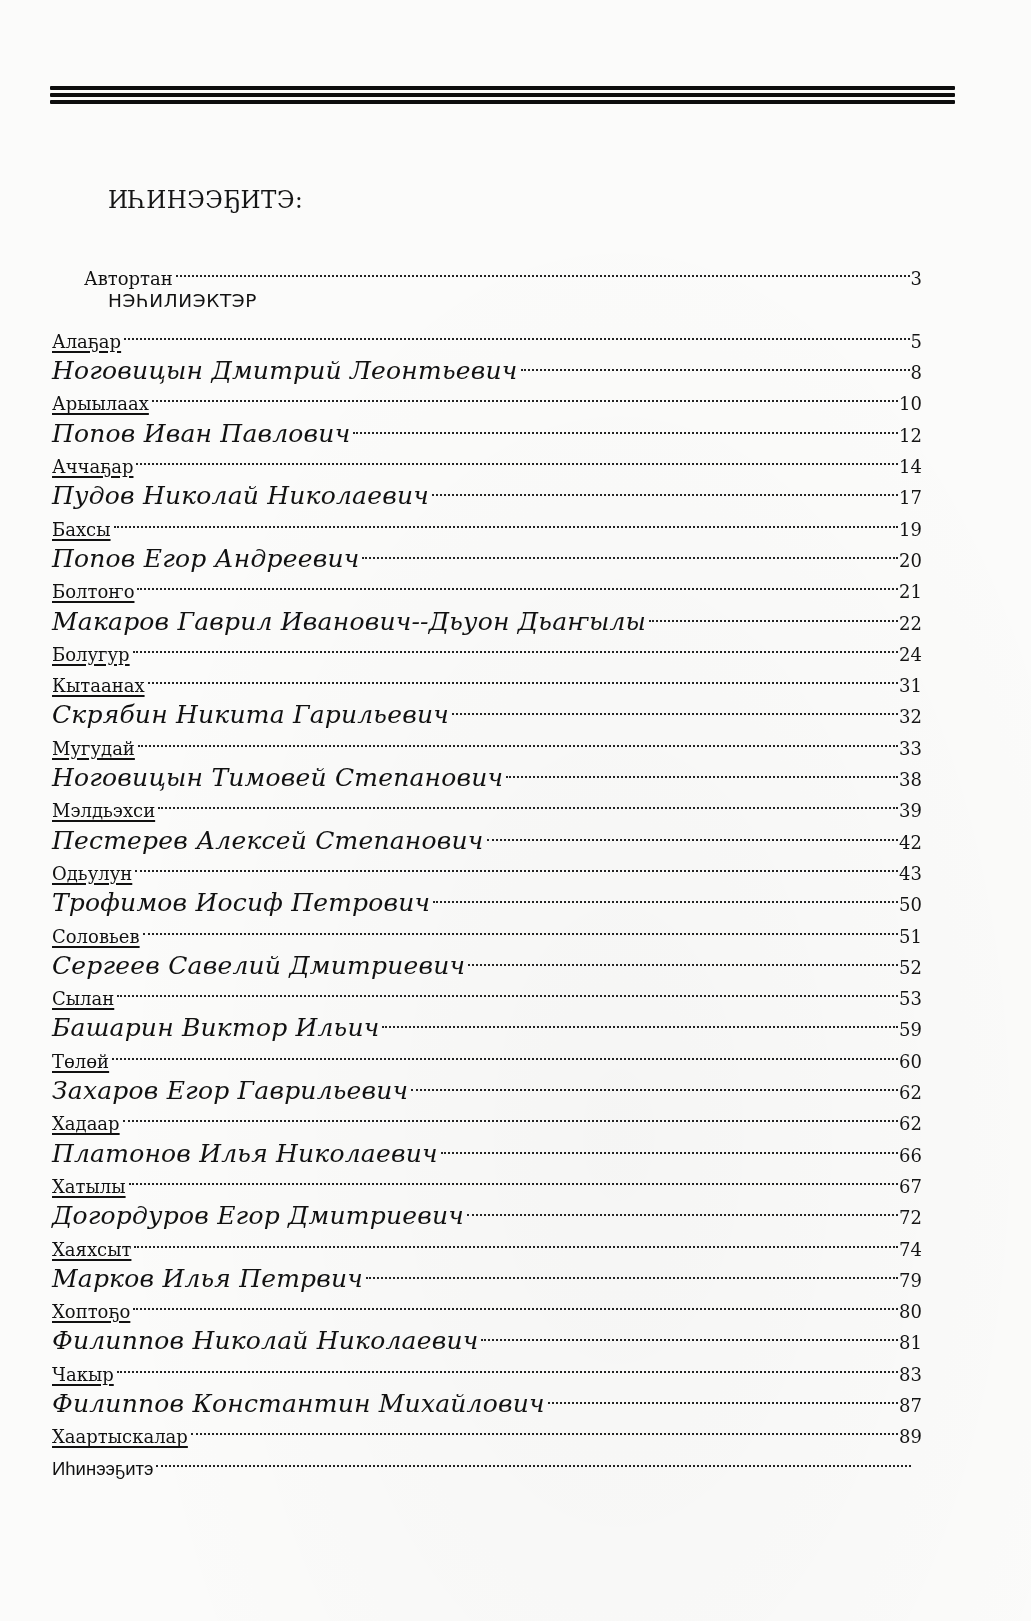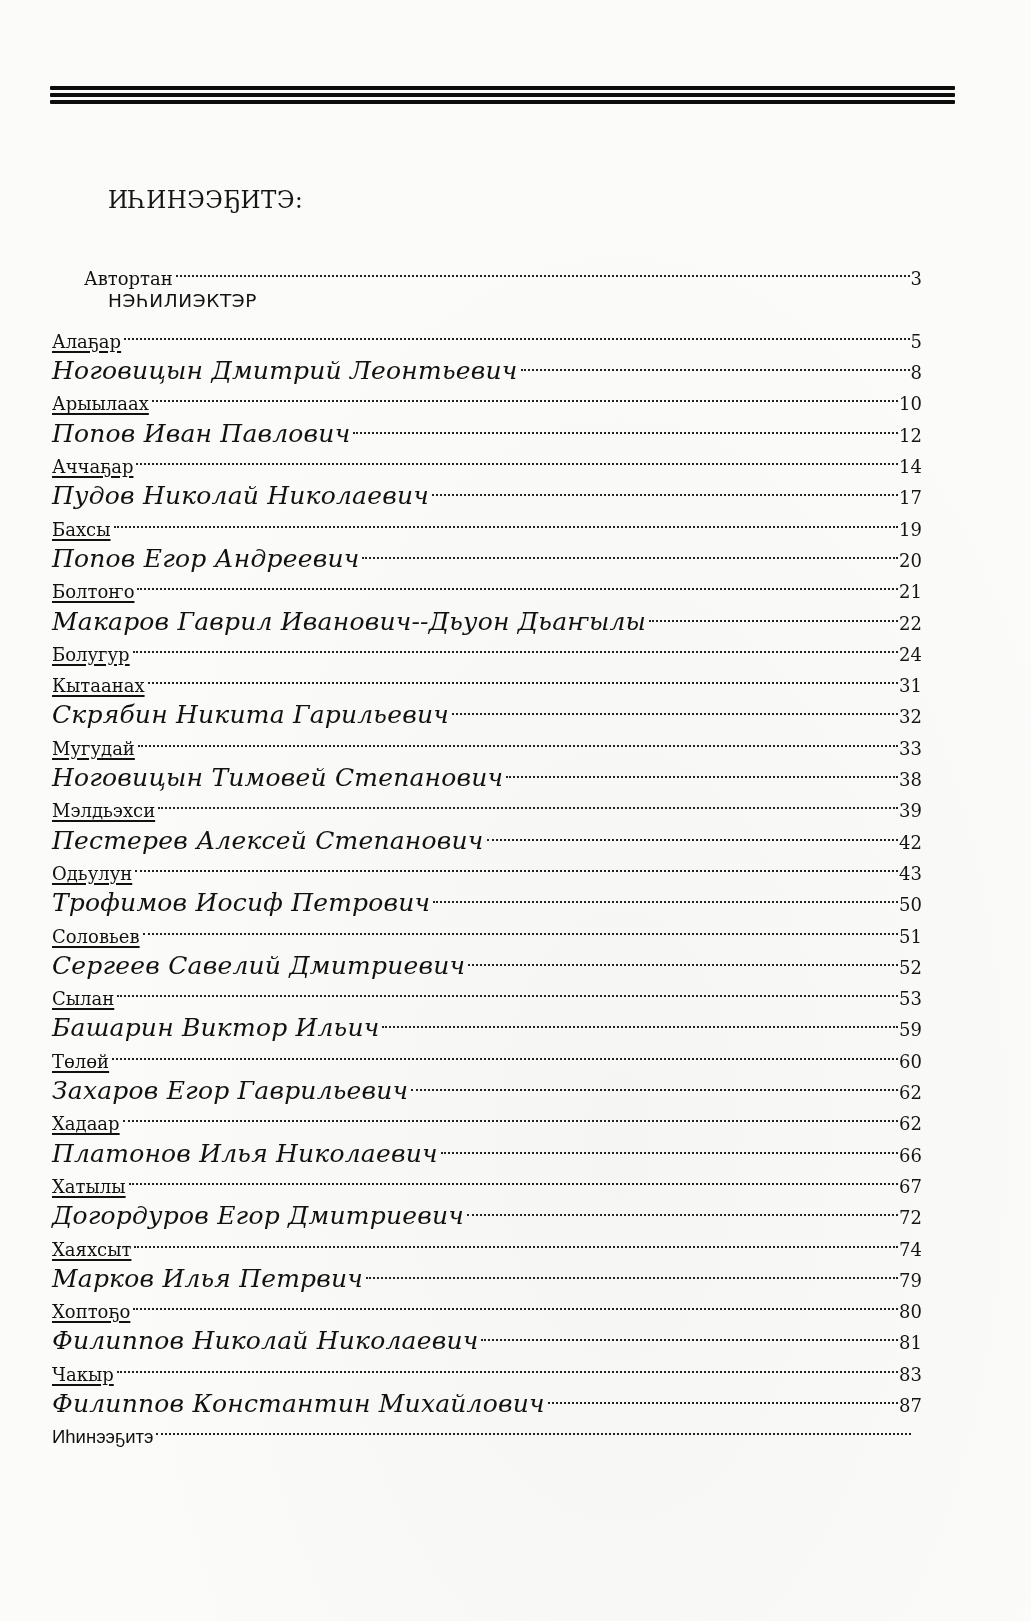--- a/index.html
+++ b/index.html
@@ -309,19 +309,24 @@
     <div class="toc-row place">
       <span class="label">Чакыр</span>
       <span class="leader"></span>
       <span class="page-num">83</span>
     </div>
     <div class="toc-row person">
       <span class="label">Филиппов Константин Михайлович</span>
       <span class="leader"></span>
       <span class="page-num">87</span>
     </div>
+    <div class="toc-row place">
+      <span class="label">Хаартыскалар</span>
+      <span class="leader"></span>
+      <span class="page-num">89</span>
+    </div>
     <div class="toc-row last">
       <span class="label">Иһинээҕитэ</span>
       <span class="leader"></span>
       <span class="page-num"></span>
     </div>
   </div>
 </div>
 
 </body></html>

